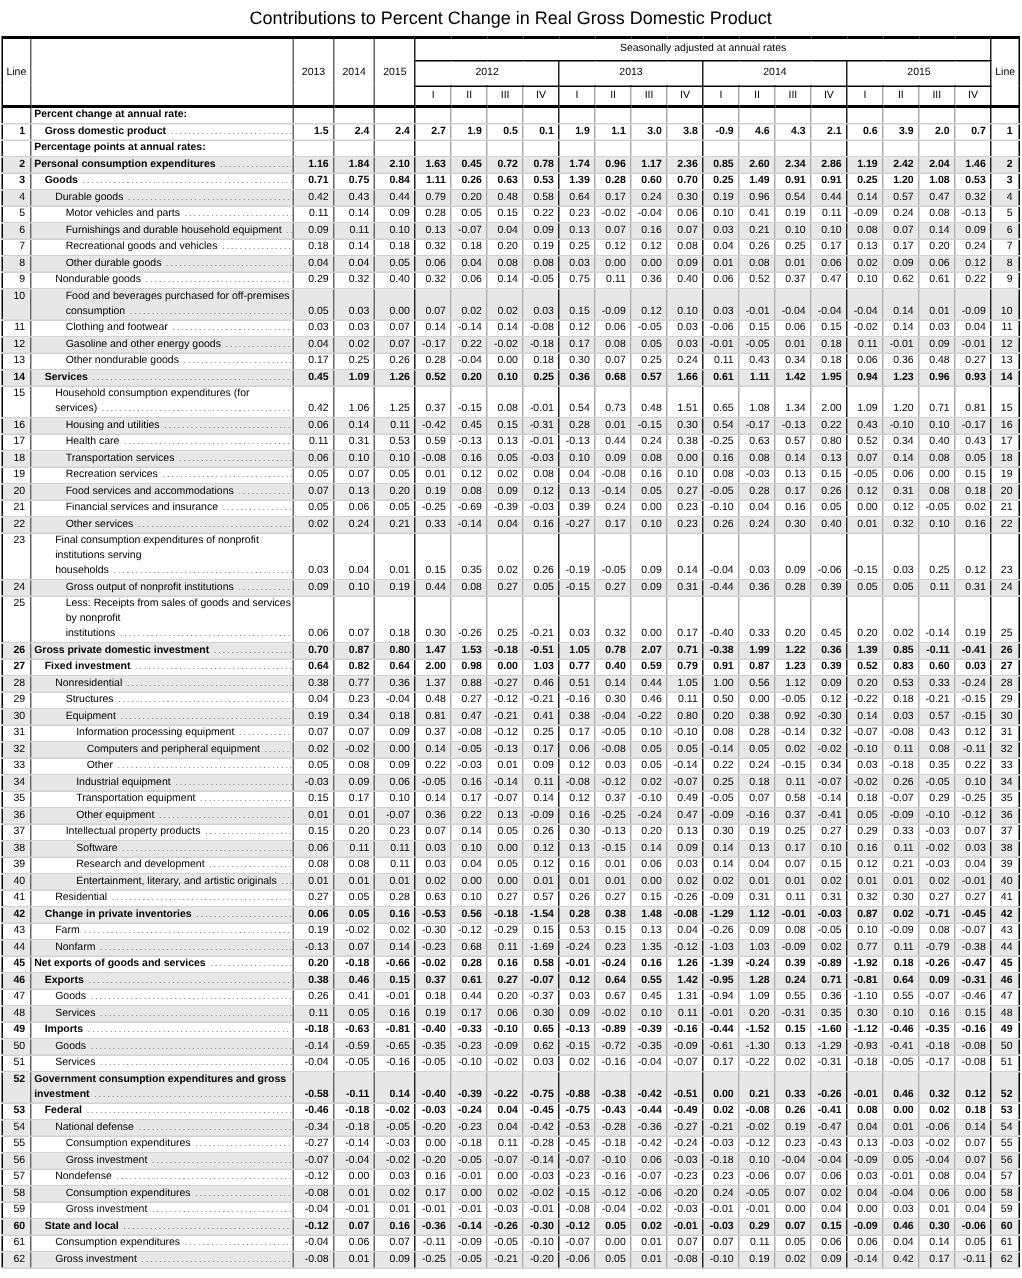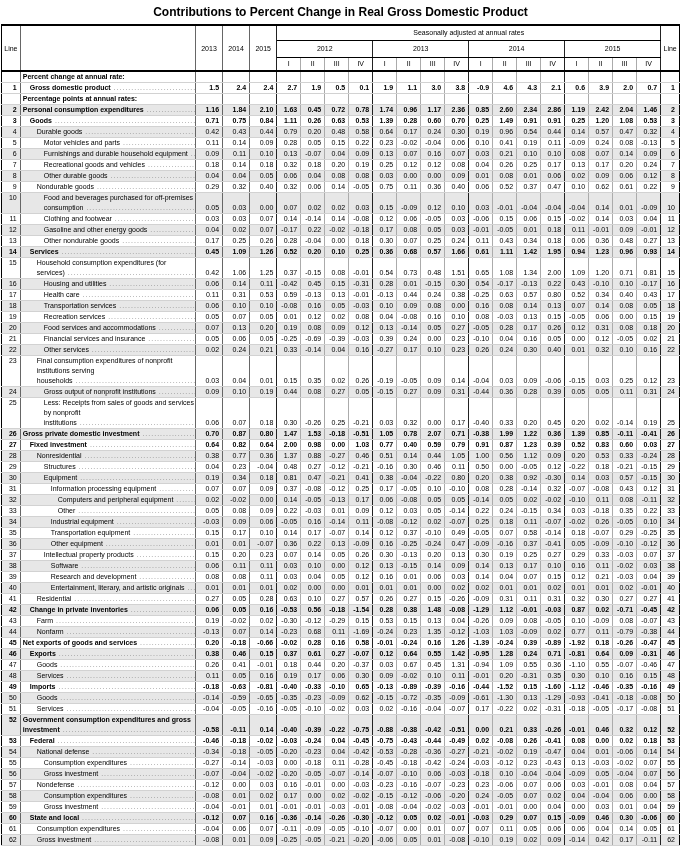--- a/index.html
+++ b/index.html
@@ -1,18 +1,18 @@
 <!DOCTYPE html>
 <html style="--band: #e7e7e7;"><head>
 <meta charset="utf-8">
 <style>
   html,body{margin:0;padding:0;background:#fff;}
   .page{width:681px;height:852px;box-sizing:border-box;padding:3px 1px 0 1px;
         font-family:"Liberation Sans",sans-serif;color:#000;overflow:hidden;}
-  .title{text-align:center;font-weight:bold;font-size:12px;line-height:14px;margin:2px 0 5px 0;}
+  .title{text-align:center;font-weight:normal;font-size:12px;line-height:14px;margin:2px 0 5px 0;}
   table{border-collapse:collapse;table-layout:fixed;width:679px;
         border:1px solid #000;border-top:2px solid #000;}
   th,td{font-size:7px;overflow:hidden;box-sizing:border-box;}
   thead th{font-weight:normal;text-align:center;vertical-align:middle;line-height:9px;padding:1px 1px;}
   .hline{border-bottom:2px solid #000;}
   .saar{border-bottom:1px solid #000;height:15px;}
   .yearcell{border-bottom:1px solid #000;height:17px;}
   .qcell{height:14px;}
   
   .bm{border-right:1px solid #666;}

